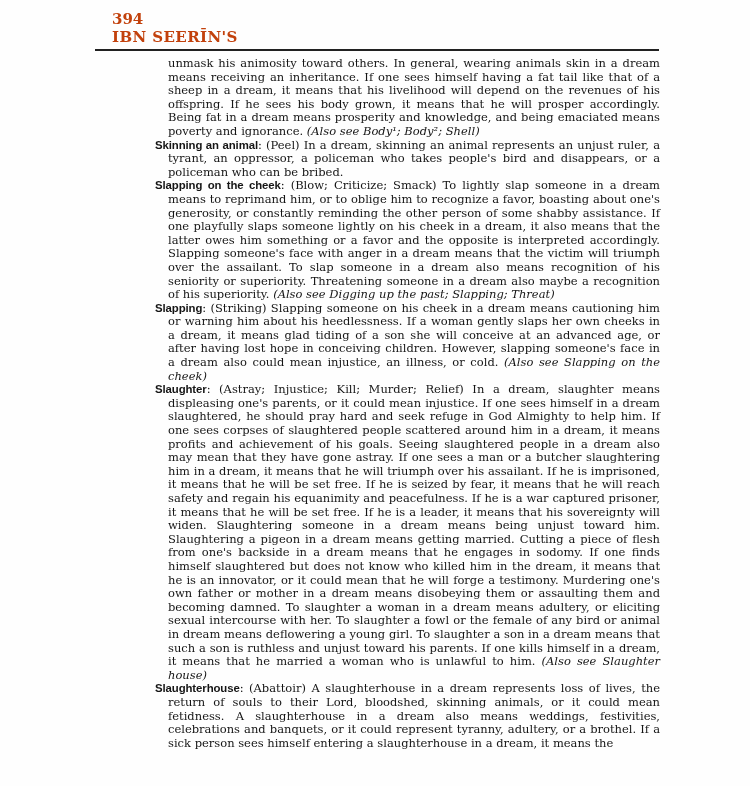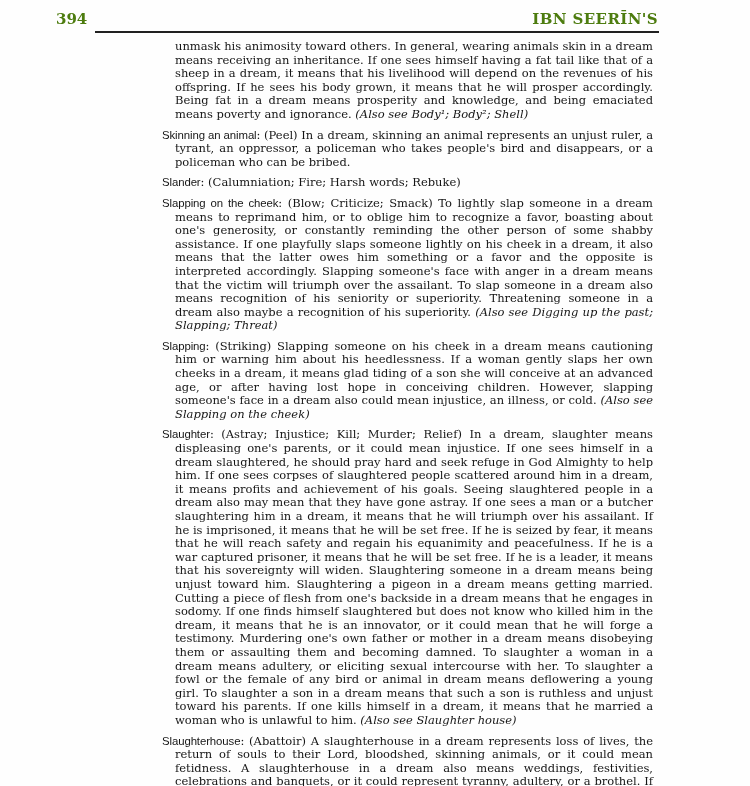--- a/index.html
+++ b/index.html
@@ -7,45 +7,46 @@
     position:relative;
     width:750px;height:786px;
     background:#fefefef7;
     overflow:hidden;
     color:#161616;
   }
   .header{
     display:flex;
     justify-content:space-between;
     align-items:baseline;
-    margin:10px 92px 0 56px;
+    margin:10px 92px 0 112px;
     font-family:"DejaVu Serif",serif;
     font-weight:700;
     font-size:15px;
-    color:#4d7c0f;
+    color:#c2410c;
+    flex-direction:column;
   }
   .running{letter-spacing:0.4px;}
   .rule{
     height:2px;
     background:#212121;
     margin:3px 91px 0 95px;
   }
   .content{
     margin:6px 90px 0 155px;
     font-family:"DejaVu Serif",serif;
     font-size:11.5px;
     line-height:13.6px;
     text-align:justify;
     color:#151515;
   }
-  .content p{margin:7px;padding-left:13px;}
+  .content p{margin:0;padding-left:13px;}
   .content p.entry{text-indent:-13px;}
   .hw{
     font-family:"Liberation Sans",sans-serif;
-    font-weight:400;
+    font-weight:700;
     font-size:11.4px;
     letter-spacing:-0.1px;
   }
   .it{font-style:italic;}
 </style>
 </head>
 <body>
 
 <div class="page">
 
@@ -55,21 +56,20 @@
   </div>
 
   <div class="rule"></div>
 
   <div class="content">
 
     <p class="cont"><span>unmask his animosity toward others. In general, wearing animals skin in a dream means receiving an inheritance. If one sees himself having a fat tail like that of a sheep in a dream, it means that his livelihood will depend on the revenues of his offspring. If he sees his body grown, it means that he will prosper accordingly. Being fat in a dream means prosperity and knowledge, and being emaciated means poverty and ignorance. </span><span class="it">(Also see Body¹; Body²; Shell)</span></p>
 
     <p class="entry"><span class="hw">Skinning an animal</span><span>: (Peel) In a dream, skinning an animal represents an unjust ruler, a tyrant, an oppressor, a policeman who takes people's bird and disappears, or a policeman who can be bribed.</span><span class="it"></span></p>
 
-    <p class="entry"><span class="hw">Slander</span><span>: (Calumniation; Fire; Harsh words; Rebuke)</span><span class="it"></span></p>
 
     <p class="entry"><span class="hw">Slapping on the cheek</span><span>: (Blow; Criticize; Smack) To lightly slap someone in a dream means to reprimand him, or to oblige him to recognize a favor, boasting about one's generosity, or constantly reminding the other person of some shabby assistance. If one playfully slaps someone lightly on his cheek in a dream, it also means that the latter owes him something or a favor and the opposite is interpreted accordingly. Slapping someone's face with anger in a dream means that the victim will triumph over the assailant. To slap someone in a dream also means recognition of his seniority or superiority. Threatening someone in a dream also maybe a recognition of his superiority. </span><span class="it">(Also see Digging up the past; Slapping; Threat)</span></p>
 
     <p class="entry"><span class="hw">Slapping</span><span>: (Striking) Slapping someone on his cheek in a dream means cautioning him or warning him about his heedlessness. If a woman gently slaps her own cheeks in a dream, it means glad tiding of a son she will conceive at an advanced age, or after having lost hope in conceiving children. However, slapping someone's face in a dream also could mean injustice, an illness, or cold. </span><span class="it">(Also see Slapping on the cheek)</span></p>
 
     <p class="entry"><span class="hw">Slaughter</span><span>: (Astray; Injustice; Kill; Murder; Relief) In a dream, slaughter means displeasing one's parents, or it could mean injustice. If one sees himself in a dream slaughtered, he should pray hard and seek refuge in God Almighty to help him. If one sees corpses of slaughtered people scattered around him in a dream, it means profits and achievement of his goals. Seeing slaughtered people in a dream also may mean that they have gone astray. If one sees a man or a butcher slaughtering him in a dream, it means that he will triumph over his assailant. If he is imprisoned, it means that he will be set free. If he is seized by fear, it means that he will reach safety and regain his equanimity and peacefulness. If he is a war captured prisoner, it means that he will be set free. If he is a leader, it means that his sovereignty will widen. Slaughtering someone in a dream means being unjust toward him. Slaughtering a pigeon in a dream means getting married. Cutting a piece of flesh from one's backside in a dream means that he engages in sodomy. If one finds himself slaughtered but does not know who killed him in the dream, it means that he is an innovator, or it could mean that he will forge a testimony. Murdering one's own father or mother in a dream means disobeying them or assaulting them and becoming damned. To slaughter a woman in a dream means adultery, or eliciting sexual intercourse with her. To slaughter a fowl or the female of any bird or animal in dream means deflowering a young girl. To slaughter a son in a dream means that such a son is ruthless and unjust toward his parents. If one kills himself in a dream, it means that he married a woman who is unlawful to him. </span><span class="it">(Also see Slaughter house)</span></p>
 
     <p class="entry"><span class="hw">Slaughterhouse</span><span>: (Abattoir) A slaughterhouse in a dream represents loss of lives, the return of souls to their Lord, bloodshed, skinning animals, or it could mean fetidness. A slaughterhouse in a dream also means weddings, festivities, celebrations and banquets, or it could represent tyranny, adultery, or a brothel. If a sick person sees himself entering a slaughterhouse in a dream, it means the</span><span class="it"></span></p>
 
   </div>

